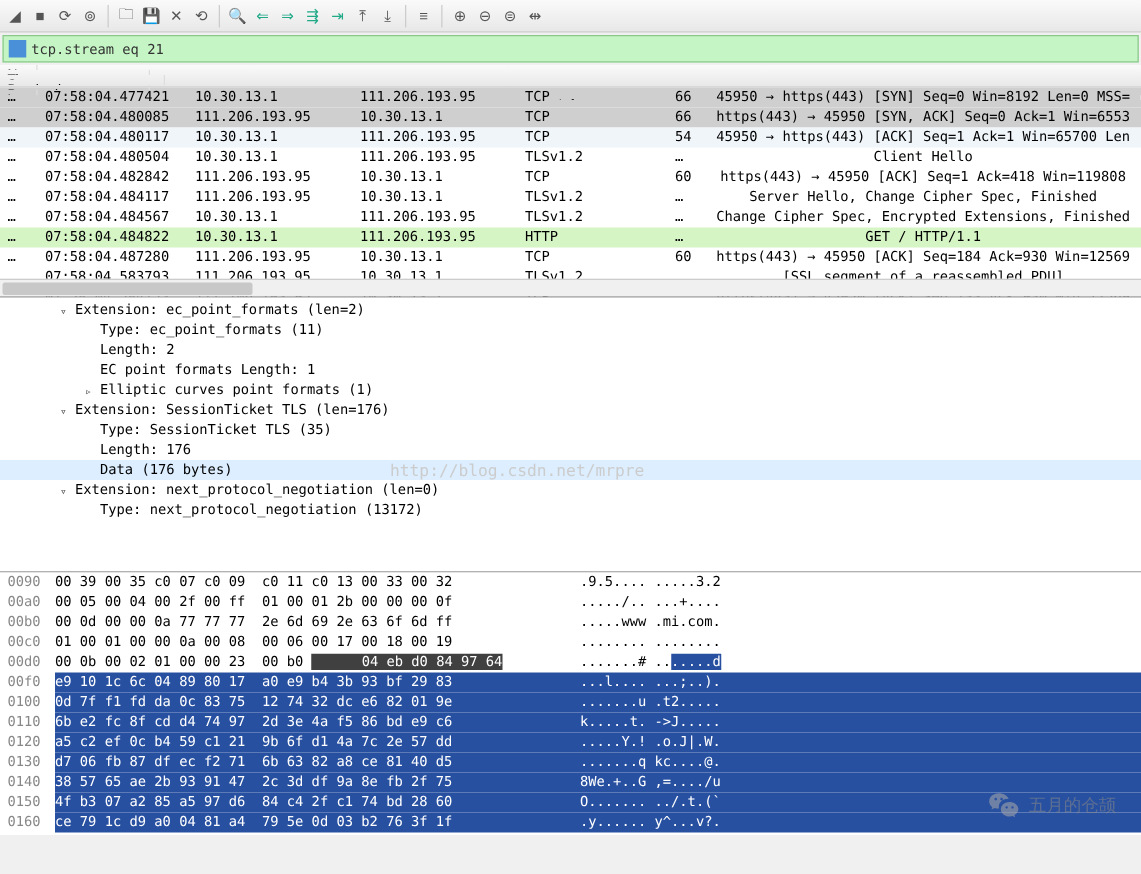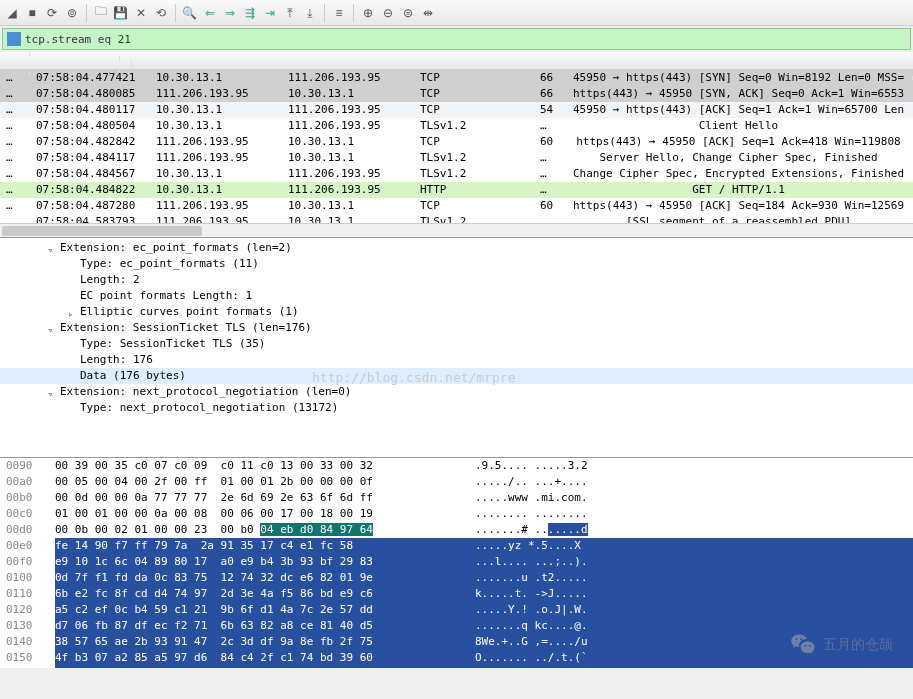--- a/index.html
+++ b/index.html
@@ -24,25 +24,25 @@
 .scrollbar-h .thumb { position:absolute; left:2px; top:2px; height:10px; width:200px; background:#c8c8c8; border-radius:2px; }
 .details { height: 220px; overflow-y:auto; background:#fff; border-bottom:1px solid #999; padding:2px 0; font-family:monospace; font-size:11px; }
 .det-line { padding:0 4px 0 60px; line-height:16px; white-space:nowrap; position:relative; }
 .det-line.l1 { padding-left:80px; }
 .det-line.sel { background:#dceeff; }
 .det-toggle { position:absolute; left:48px; top:2px; width:10px; height:10px; font-size:9px; color:#555; }
 .det-line.l1 .det-toggle{left:68px;}
 .watermark { position:absolute; left:312px; top:370px; color:#ccc; font-size:13px; font-family:monospace; pointer-events:none; }
 .hex-pane { height: 210px; overflow:hidden; background:#fff; font-family:monospace; font-size:11px; line-height:16px; }
 .hex-row { display:flex; white-space:pre; }
-.hex-off { width:55px; color:#888; padding-left:6px; }
+.hex-off { width:44px; color:#888; padding-left:6px; }
 .hex-bytes { width:420px; letter-spacing:0; }
 .hex-ascii { flex:1; }
 .hex-row.hl .hex-bytes, .hex-row.hl .hex-ascii { background:#2850a0; color:#fff; }
-.hex-bytes .mk { background:#0f766e; color:#fff; }
+.hex-bytes .mk { background:#404040; color:#fff;padding-left:40px; }
 .hex-ascii .mk { background:#2850a0; color:#fff; }
 .wechat-bubble { position:absolute; right:20px; bottom:40px; opacity:0.55; display:flex; align-items:center; gap:6px; font-size:14px; color:#888; }
 .wechat-bubble svg{width:28px;height:28px;fill:#aaa;}
 </style>
 </head>
 <body>
 
 <div class="toolbar">
   <span class="tb-btn">◢</span>
   <span class="tb-btn">■</span>
@@ -205,28 +205,27 @@
     <div class="det-line l1"><span>Type: next_protocol_negotiation (13172)</span></div>
   </div>
 <div class="watermark">http://blog.csdn.net/mrpre</div>
 
 <div class="hex-pane" id="hex">
     <div class="hex-row"><span class="hex-off">0090</span><span class="hex-bytes">00 39 00 35 c0 07 c0 09  c0 11 c0 13 00 33 00 32</span><span class="hex-ascii">.9.5.... .....3.2</span></div>
     <div class="hex-row"><span class="hex-off">00a0</span><span class="hex-bytes">00 05 00 04 00 2f 00 ff  01 00 01 2b 00 00 00 0f</span><span class="hex-ascii">...../.. ...+....</span></div>
     <div class="hex-row"><span class="hex-off">00b0</span><span class="hex-bytes">00 0d 00 00 0a 77 77 77  2e 6d 69 2e 63 6f 6d ff</span><span class="hex-ascii">.....www .mi.com.</span></div>
     <div class="hex-row"><span class="hex-off">00c0</span><span class="hex-bytes">01 00 01 00 00 0a 00 08  00 06 00 17 00 18 00 19</span><span class="hex-ascii">........ ........</span></div>
     <div class="hex-row"><span class="hex-off">00d0</span><span class="hex-bytes">00 0b 00 02 01 00 00 23  00 b0 <span class="mk">04 eb d0 84 97 64</span></span><span class="hex-ascii">.......# ..<span class="mk">.....d</span></span></div>
-    <div class="hex-row hl"><span class="hex-off">00e0</span><span class="hex-bytes">fe 14 90 f7 ff 79 7a  2a 91 35 17 c4 e1 fc 58 </span><span class="hex-ascii">.....yz *.5....X</span></div>
     <div class="hex-row hl"><span class="hex-off">00f0</span><span class="hex-bytes">e9 10 1c 6c 04 89 80 17  a0 e9 b4 3b 93 bf 29 83</span><span class="hex-ascii">...l.... ...;..).</span></div>
     <div class="hex-row hl"><span class="hex-off">0100</span><span class="hex-bytes">0d 7f f1 fd da 0c 83 75  12 74 32 dc e6 82 01 9e</span><span class="hex-ascii">.......u .t2.....</span></div>
     <div class="hex-row hl"><span class="hex-off">0110</span><span class="hex-bytes">6b e2 fc 8f cd d4 74 97  2d 3e 4a f5 86 bd e9 c6</span><span class="hex-ascii">k.....t. -&gt;J.....</span></div>
     <div class="hex-row hl"><span class="hex-off">0120</span><span class="hex-bytes">a5 c2 ef 0c b4 59 c1 21  9b 6f d1 4a 7c 2e 57 dd</span><span class="hex-ascii">.....Y.! .o.J|.W.</span></div>
     <div class="hex-row hl"><span class="hex-off">0130</span><span class="hex-bytes">d7 06 fb 87 df ec f2 71  6b 63 82 a8 ce 81 40 d5</span><span class="hex-ascii">.......q kc....@.</span></div>
     <div class="hex-row hl"><span class="hex-off">0140</span><span class="hex-bytes">38 57 65 ae 2b 93 91 47  2c 3d df 9a 8e fb 2f 75</span><span class="hex-ascii">8We.+..G ,=..../u</span></div>
-    <div class="hex-row hl"><span class="hex-off">0150</span><span class="hex-bytes">4f b3 07 a2 85 a5 97 d6  84 c4 2f c1 74 bd 39 60</span><span class="hex-ascii">O....... ../.t.(`</span></div>
+    <div class="hex-row hl"><span class="hex-off">0150</span><span class="hex-bytes">4f b3 07 a2 85 a5 97 d6  84 c4 2f c1 74 bd 28 60</span><span class="hex-ascii">O....... ../.t.(`</span></div>
     <div class="hex-row hl"><span class="hex-off">0160</span><span class="hex-bytes">ce 79 1c d9 a0 04 81 a4  79 5e 0d 03 b2 76 3f 1f</span><span class="hex-ascii">.y...... y^...v?.</span></div>
   </div>
 
 <div class="wechat-bubble">
   <svg viewBox="0 0 24 24">
       <path d="M8.5 3C4.9 3 2 5.5 2 8.5c0 1.6.8 3 2.1 4l-.5 1.8 2.1-1.1c.9.3 1.8.4 2.8.4h.3c-.1-.4-.2-.9-.2-1.3 0-3 2.9-5.4 6.5-5.4h.3C14.6 4.6 11.8 3 8.5 3zm-2 3.2c.5 0 .9.4.9.9s-.4.9-.9.9-.9-.4-.9-.9.4-.9.9-.9zm4 0c.5 0 .9.4.9.9s-.4.9-.9.9-.9-.4-.9-.9.4-.9.9-.9zM16 9c-3.3 0-6 2.2-6 5s2.7 5 6 5c.7 0 1.4-.1 2-.3l1.8.9-.5-1.6c1.6-.9 2.7-2.4 2.7-4 0-2.8-2.7-5-6-5zm-2 3c.4 0 .8.3.8.8s-.3.8-.8.8-.8-.3-.8-.8.3-.8.8-.8zm4 0c.4 0 .8.3.8.8s-.3.8-.8.8-.8-.3-.8-.8.3-.8.8-.8z"></path>
     </svg>
   <span>五月的仓颉</span>
 </div>
 

